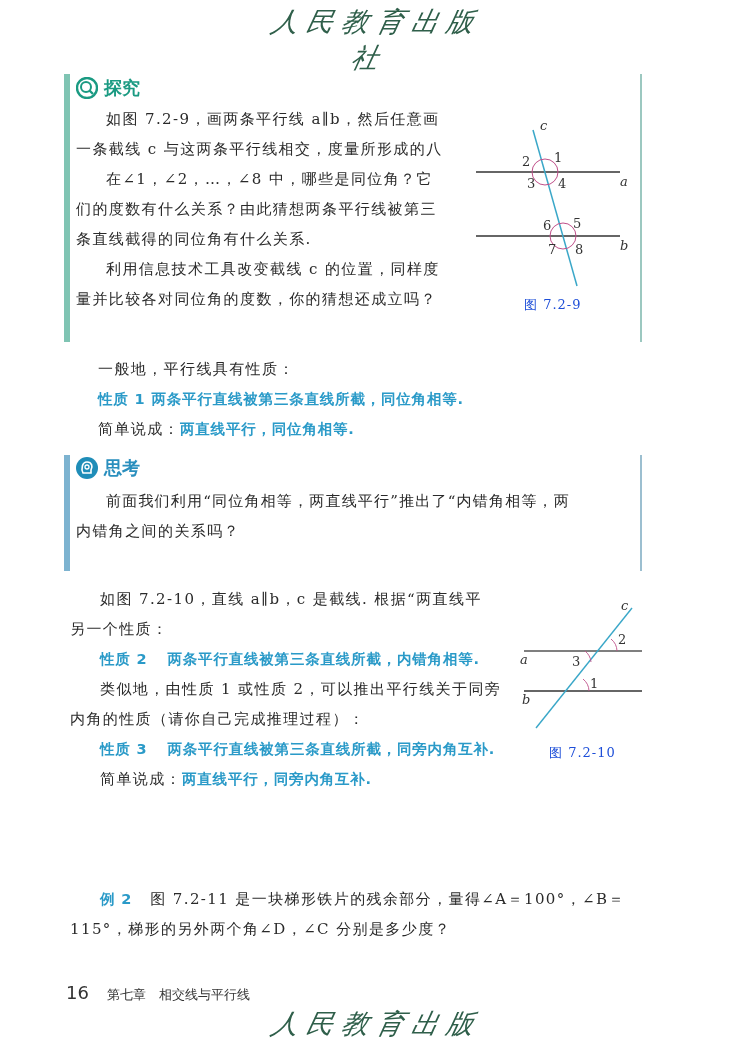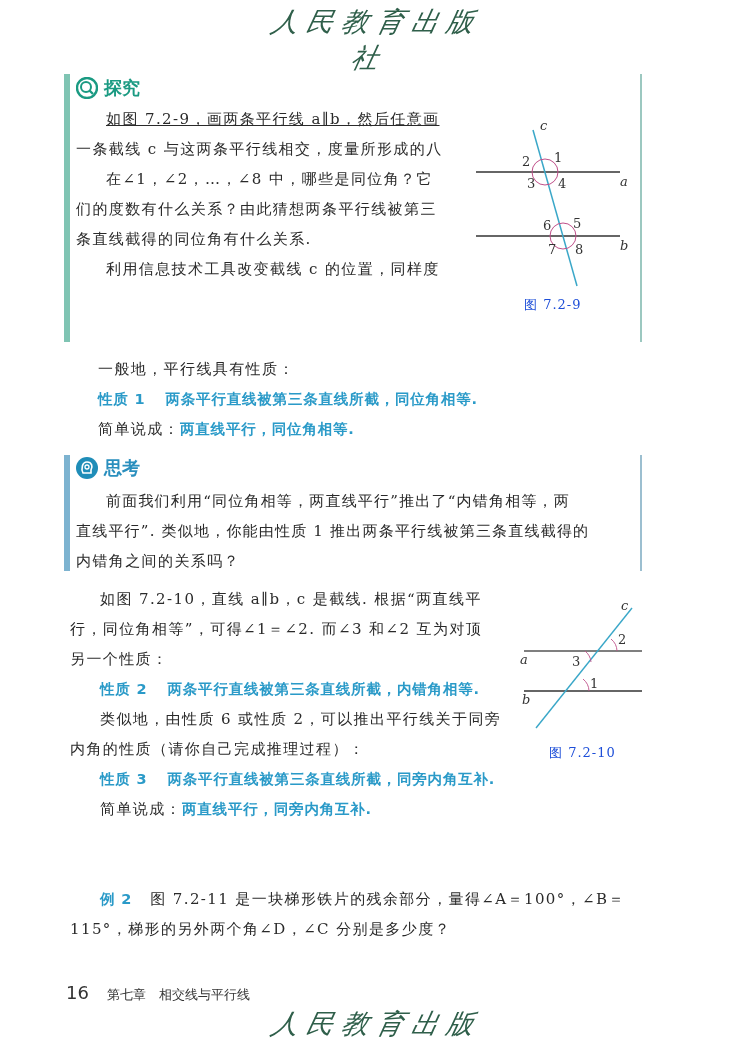--- a/index.html
+++ b/index.html
@@ -34,26 +34,27 @@
 <div class="abs sec-head" style="left:76px; top:76px; color:#1a9a82;">
   <svg width="22" height="22" viewBox="0 0 22 22">
     <circle cx="11" cy="11" r="10" fill="none" stroke="#1a9a82" stroke-width="2.4"></circle>
     <circle cx="10" cy="10" r="5" fill="none" stroke="#1a9a82" stroke-width="2"></circle>
     <line x1="13.5" y1="13.5" x2="17" y2="17" stroke="#1a9a82" stroke-width="2.4"></line>
   </svg>
   <span>探究</span>
 </div>
 
 <div class="abs" style="left:76px; top:104px; width:400px;">
-  <div class="line" style="padding-left:30px;text-decoration:underline;">如图 7.2-9，画两条平行线 a∥b，然后任意画</div>
+  <div class="line" style="padding-left:30px;">如图 7.2-9，画两条平行线 a∥b，然后任意画</div>
   <div class="line">一条截线 c 与这两条平行线相交，度量所形成的八</div>
   <div class="line" style="padding-left:30px;">在∠1，∠2，…，∠8 中，哪些是同位角？它</div>
   <div class="line">们的度数有什么关系？由此猜想两条平行线被第三</div>
   <div class="line">条直线截得的同位角有什么关系.</div>
   <div class="line" style="padding-left:30px;">利用信息技术工具改变截线 c 的位置，同样度</div>
+  <div class="line">量并比较各对同位角的度数，你的猜想还成立吗？</div>
 </div>
 
 <svg class="abs" style="left:470px; top:118px;" width="165" height="175" viewBox="0 0 165 175">
   <line x1="6" y1="54" x2="150" y2="54" stroke="#333" stroke-width="1.6"></line>
   <line x1="6" y1="118" x2="150" y2="118" stroke="#333" stroke-width="1.6"></line>
   <line x1="63" y1="12" x2="107" y2="168" stroke="#3aa7c8" stroke-width="1.5"></line>
   <circle cx="75" cy="54" r="13" fill="none" stroke="#c0508a" stroke-width="1"></circle>
   <circle cx="93" cy="118" r="13" fill="none" stroke="#c0508a" stroke-width="1"></circle>
   <text x="70" y="12" font-size="13" font-style="italic" font-family="DejaVu Serif, serif" fill="#333">c</text>
   <text x="150" y="68" font-size="13" font-style="italic" font-family="DejaVu Serif, serif" fill="#333">a</text>
@@ -66,54 +67,52 @@
   <text x="73" y="112" font-size="13" font-family="DejaVu Serif, serif" fill="#333">6</text>
   <text x="78" y="136" font-size="13" font-family="DejaVu Serif, serif" fill="#333">7</text>
   <text x="105" y="136" font-size="13" font-family="DejaVu Serif, serif" fill="#333">8</text>
 </svg>
 <div class="abs fig-cap" style="left:524px; top:296px;">图 7.2-9</div>
 
 <div class="abs" style="left:98px; top:354px;">
   <div class="line">一般地，平行线具有性质：</div>
   <div class="line">
     <span class="blue">性质 1</span>
-    <span class="blue" style="margin-left:14px;">两条平行直线被第三条直线所截，同位角相等.</span>
+    <span class="blue" style="">两条平行直线被第三条直线所截，同位角相等.</span>
   </div>
   <div class="line">
     <span>简单说成：</span><span class="blue">两直线平行，同位角相等.</span>
   </div>
 </div>
 
 <div class="abs panel-bar" style="left:64px; top:455px; height:116px; background:#7db3d0;"></div>
 <div class="abs panel-right" style="left:640px; top:455px; height:116px; background:#9cbfd0;"></div>
 
 <div class="abs sec-head" style="left:76px; top:456px; color:#2a8fbe;">
   <svg width="22" height="22" viewBox="0 0 22 22">
     <circle cx="11" cy="11" r="11" fill="#1f8db8"></circle>
     <path d="M7 16 C5 12 6 5 11 5 C16 5 17 10 15 13 L15 16 Z" fill="none" stroke="#fff" stroke-width="1.6"></path>
     <circle cx="11" cy="10" r="2" fill="none" stroke="#fff" stroke-width="1.3"></circle>
   </svg>
   <span>思考</span>
 </div>
 
 <div class="abs" style="left:76px; top:486px; width:560px;">
   <div class="line" style="padding-left:30px; letter-spacing:1.2px;">前面我们利用“同位角相等，两直线平行”推出了“内错角相等，两</div>
-  <div class="line" style="letter-spacing:1.2px;">直线平行”. 类似地，你能由性质 1 推出两条平行线被第三条直线截得的</div>
   <div class="line">内错角之间的关系吗？</div>
 </div>
 
 <div class="abs" style="left:70px; top:584px; width:440px;">
   <div class="line" style="padding-left:30px;">如图 7.2-10，直线 a∥b，c 是截线. 根据“两直线平</div>
-  <div class="line">行，同位角相等”，可得∠1＝∠2. 而∠3 和∠2 互为对顶</div>
   <div class="line">另一个性质：</div>
   <div class="line" style="padding-left:30px;">
     <span class="blue">性质 2</span>
     <span class="blue" style="margin-left:14px;">两条平行直线被第三条直线所截，内错角相等.</span>
   </div>
-  <div class="line" style="padding-left:30px;">类似地，由性质 6 或性质 2，可以推出平行线关于同旁</div>
+  <div class="line" style="padding-left:30px;">类似地，由性质 1 或性质 2，可以推出平行线关于同旁</div>
   <div class="line">内角的性质（请你自己完成推理过程）：</div>
   <div class="line" style="padding-left:30px;">
     <span class="blue">性质 3</span>
     <span class="blue" style="margin-left:14px;">两条平行直线被第三条直线所截，同旁内角互补.</span>
   </div>
   <div class="line" style="padding-left:30px;">
     <span>简单说成：</span><span class="blue">两直线平行，同旁内角互补.</span>
   </div>
 </div>
 

